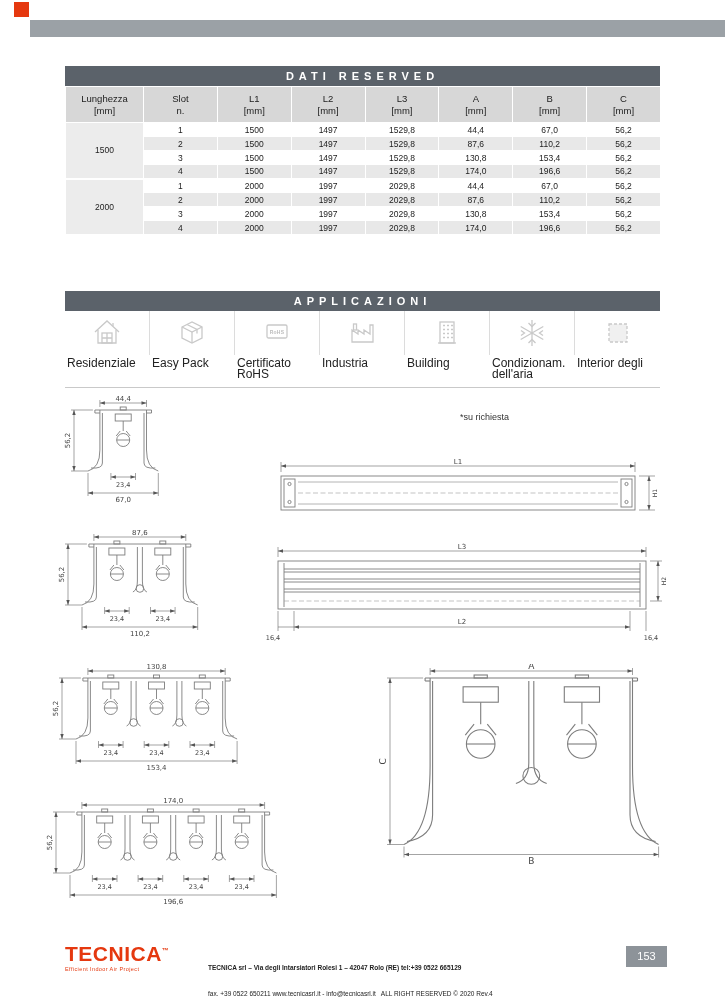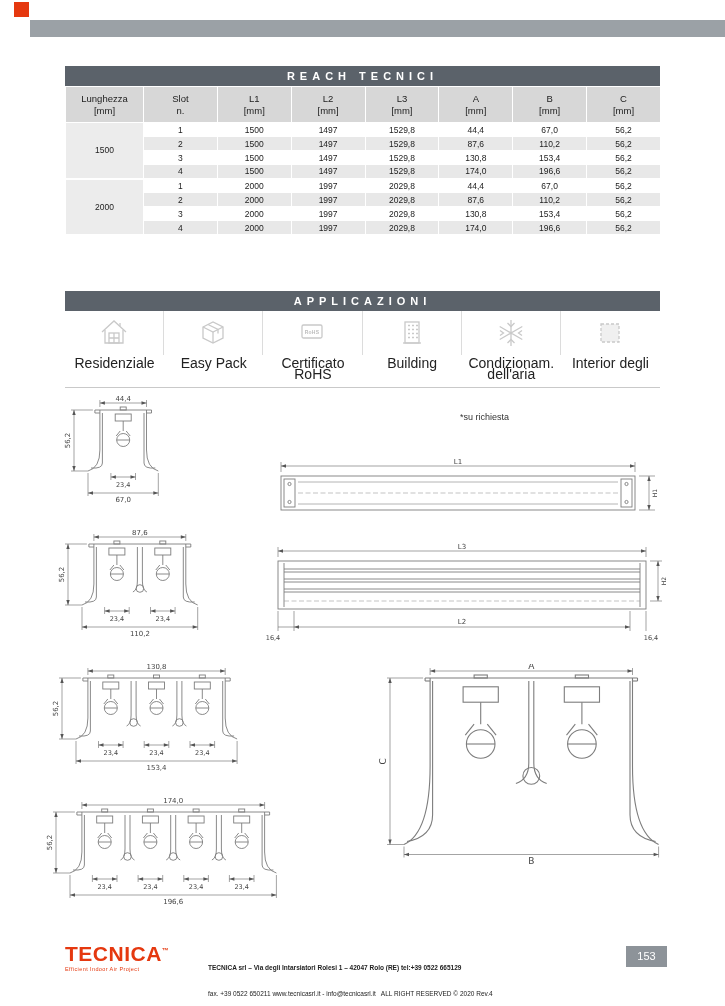--- a/index.html
+++ b/index.html
@@ -22,21 +22,21 @@
   .dt tr.odd td{background:#fff}
   .dt tr.even td{background:#e8e8e8}
   .dt tbody tr td.len{background:#ececec}
   .dt tr.gsep td{border-top:2px solid #fff}
   
   .apps{position:absolute;left:65px;top:291px;width:595px;border-bottom:1px solid #c9c9c9}
   .app-row{display:flex;width:595px}
   .app-cell{flex:1;display:flex;flex-direction:column;align-items:stretch}
   .app-icon{height:44px;display:flex;align-items:center;justify-content:center;border-right:1px solid #dcdcdc}
   .app-cell:last-child .app-icon{border-right:none}
-  .app-label{min-height:32px;padding:3px 2px 5px 2px;font-size:14px;line-height:11px;color:#222;text-align:center}
+  .app-label{min-height:32px;padding:3px 2px 5px 2px;font-size:12px;line-height:11px;color:#222;}
   .icn *{stroke:#c9c9c9;stroke-width:1.3;fill:none}
   .icn text{stroke:none;fill:#bdbdbd;font-family:"Liberation Sans",sans-serif;font-weight:bold;letter-spacing:.2px}
   .note{position:absolute;left:460px;top:412px;width:200px;font-size:9px;color:#333}
   
   .art line,.art path,.art rect,.art circle{stroke:#7d7d7d;stroke-width:.9;fill:none}
   .profile-large .art line,.profile-large .art path,.profile-large .art rect,.profile-large .art circle{stroke-width:1.1}
   .dims line{stroke:#666;stroke-width:.6;fill:none}
   .dims .af{fill:#555;stroke:none}
   svg text{font-family:"DejaVu Sans",sans-serif;fill:#444}
   .lt{stroke:#ababab !important}
@@ -51,21 +51,21 @@
   .pagenum{position:absolute;left:626px;top:946px;width:41px;height:21px;background:#8d9399;color:#fff;
            font-size:11px;font-weight:normal;text-align:center;line-height:21px}
 </style>
 </head>
 <body>
 
 <div class="top-red"></div>
 <div class="top-bar"></div>
 
 <section class="dati">
-  <div class="bar">REACH TECNICI</div>
+  <div class="bar">DATI RESERVED</div>
   <table class="dt">
     <colgroup>
         <col style="width:78px">
         <col span="7" style="width:73.85px">
       </colgroup>
     <thead>
       <tr>
         <th><span>Lunghezza</span><br><span>[mm]</span></th>
         <th><span>Slot</span><br><span>n.</span></th>
         <th><span>L1</span><br><span>[mm]</span></th>
@@ -182,20 +182,29 @@
       <div class="app-label">Easy Pack</div>
     </div>
     <div class="app-cell">
       <div class="app-icon">
         <svg class="icn" width="34" height="34" viewBox="0 0 34 34">
             <rect x="7" y="9" width="20" height="13" rx="1.5"></rect>
             <text x="17" y="17.5" font-size="5" text-anchor="middle">RoHS</text>
           </svg>
       </div>
       <div class="app-label">Certificato RoHS</div>
+    </div>
+    <div class="app-cell">
+      <div class="app-icon">
+        <svg class="icn" width="34" height="34" viewBox="0 0 34 34">
+            <path d="M7 26 V14 L13 18 V14 L19 18 V14 L25 18 V9 H28 V26 Z"></path>
+            <rect x="8.5" y="8" width="3" height="6"></rect>
+          </svg>
+      </div>
+      <div class="app-label">Industria</div>
     </div>
     <div class="app-cell">
       <div class="app-icon">
         <svg class="icn" width="34" height="34" viewBox="0 0 34 34">
             <rect x="10" y="6" width="14" height="21"></rect>
             <path d="M13 9.5 h2 M17 9.5 h2 M21 9.5 h2 M13 13.5 h2 M17 13.5 h2 M21 13.5 h2 M13 17.5 h2 M17 17.5 h2 M21 17.5 h2 M13 21.5 h2 M17 21.5 h2 M21 21.5 h2"></path>
             <path d="M8 27 H26"></path>
           </svg>
       </div>
       <div class="app-label">Building</div>

